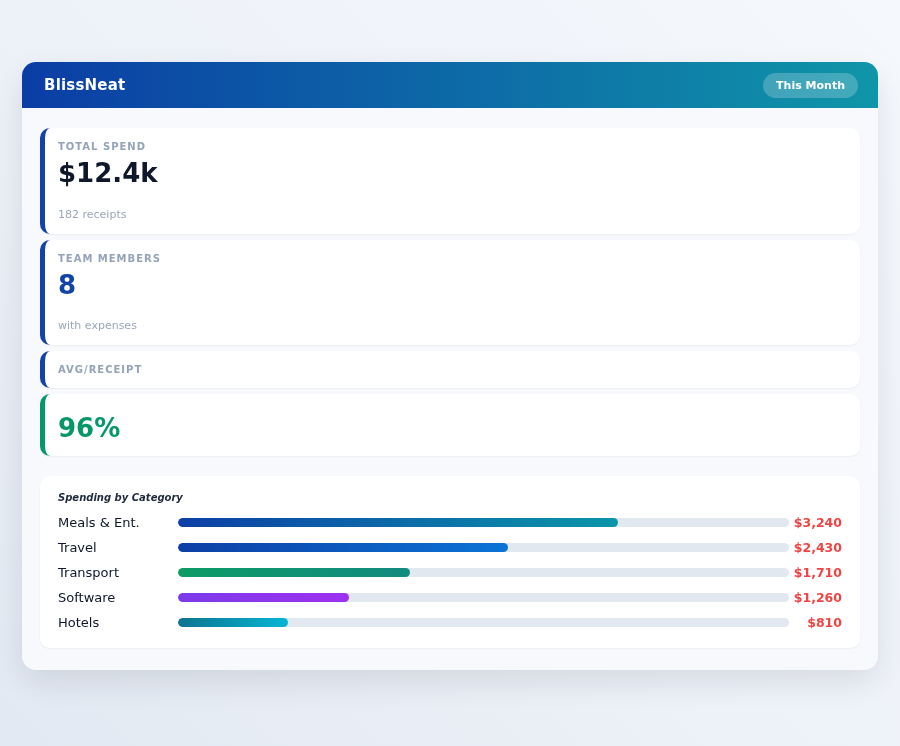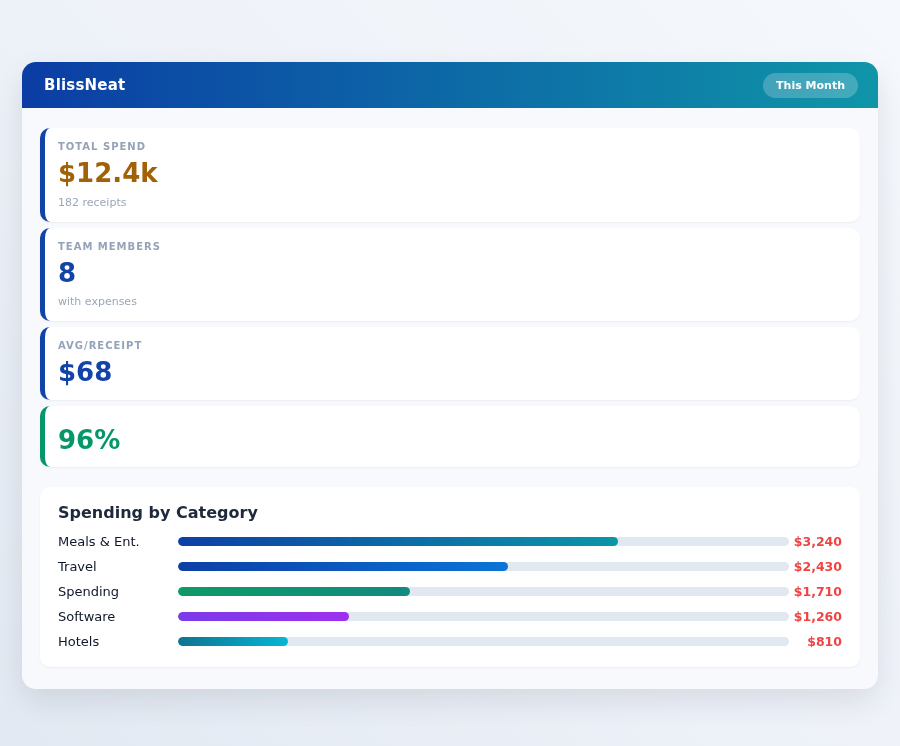--- a/index.html
+++ b/index.html
@@ -65,34 +65,35 @@
   .stat-value {
     font-size: 26px;
     font-weight: bold;
     color: #1243a8;
     margin-top: 7px;
     line-height: 1.1;
   }
   .stat-sub {
     font-size: 11px;
     color: #9aa7b8;
-    margin-top: 8px;
+    margin-top: 20px;
   }
   .chart-card {
     background: #ffffff;
     border-radius: 10px;
     margin-top: 20px;
     padding: 16px 18px 13px 18px;
     box-shadow: 0 1px 2px rgba(15, 23, 42, 0.05);
   }
   .chart-title {
-    font-size: 16px;
+    font-size: 10px;
     font-weight: bold;
     color: #1e293b;
     margin-bottom: 7px;
+    font-style: italic;
   }
   .chart-row {
     display: flex;
     align-items: center;
     height: 25px;
   }
   .row-label {
     width: 120px;
     font-size: 13px;
     color: #0f172a;
@@ -123,33 +124,32 @@
 <div class="panel">
   <div class="app-header" style="background: linear-gradient(90deg, rgb(11, 61, 165), rgb(15, 149, 168));">
     <div class="app-title">BlissNeat</div>
     <button class="period-badge">This Month</button>
   </div>
 
   <div class="panel-body">
 
     <div class="stat-card" style="border-left-color: rgb(18, 67, 168);">
       <div class="stat-label">TOTAL SPEND</div>
-      <div class="stat-value" style="color: #a16207;">$12.4k</div>
+      <div class="stat-value" style="color: #0f172a;">$12.4k</div>
       <div class="stat-sub">182 receipts</div>
     </div>
 
     <div class="stat-card" style="border-left-color: rgb(18, 67, 168);">
       <div class="stat-label">TEAM MEMBERS</div>
       <div class="stat-value" style="color: rgb(18, 67, 168);">8</div>
       <div class="stat-sub">with expenses</div>
     </div>
 
     <div class="stat-card" style="border-left-color: rgb(18, 67, 168);">
       <div class="stat-label">AVG/RECEIPT</div>
-      <div class="stat-value" style="color: rgb(18, 67, 168);">$68</div>
     </div>
 
     <div class="stat-card" style="border-left-color: rgb(5, 150, 105);">
       <div class="stat-value" style="color: rgb(5, 150, 105);">96%</div>
     </div>
 
     <div class="chart-card">
       <div class="chart-title">Spending by Category</div>
 
       <div class="chart-row">
@@ -162,21 +162,21 @@
 
       <div class="chart-row">
         <div class="row-label">Travel</div>
         <div class="bar-track" style="background: rgb(226, 232, 240);">
           <div class="bar-fill" style="width: 54%; background: linear-gradient(90deg, rgb(13, 63, 166), rgb(11, 116, 214));"></div>
         </div>
         <div class="row-value">$2,430</div>
       </div>
 
       <div class="chart-row">
-        <div class="row-label">Spending</div>
+        <div class="row-label">Transport</div>
         <div class="bar-track" style="background: rgb(226, 232, 240);">
           <div class="bar-fill" style="width: 38%; background: linear-gradient(90deg, rgb(13, 155, 102), rgb(18, 138, 128));"></div>
         </div>
         <div class="row-value">$1,710</div>
       </div>
 
       <div class="chart-row">
         <div class="row-label">Software</div>
         <div class="bar-track" style="background: rgb(226, 232, 240);">
           <div class="bar-fill" style="width: 28%; background: linear-gradient(90deg, rgb(123, 58, 234), rgb(158, 48, 240));"></div>

